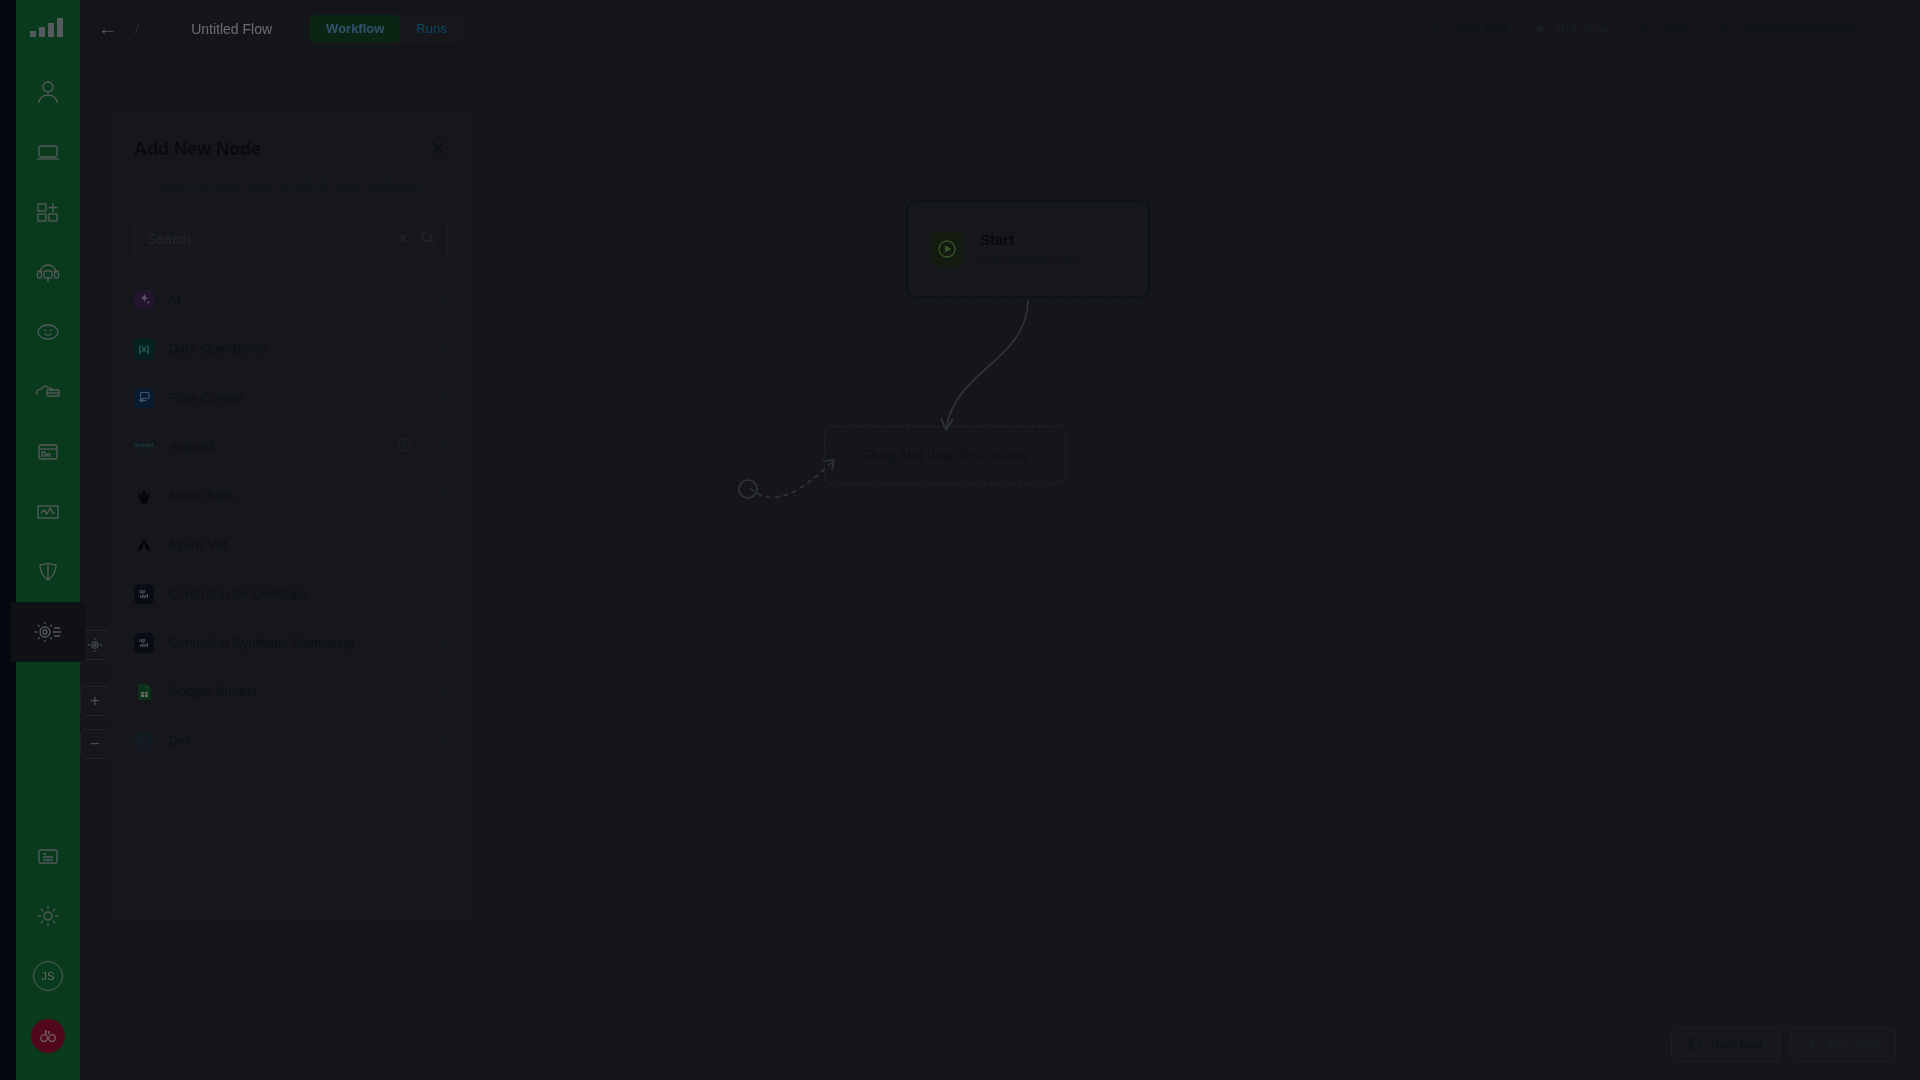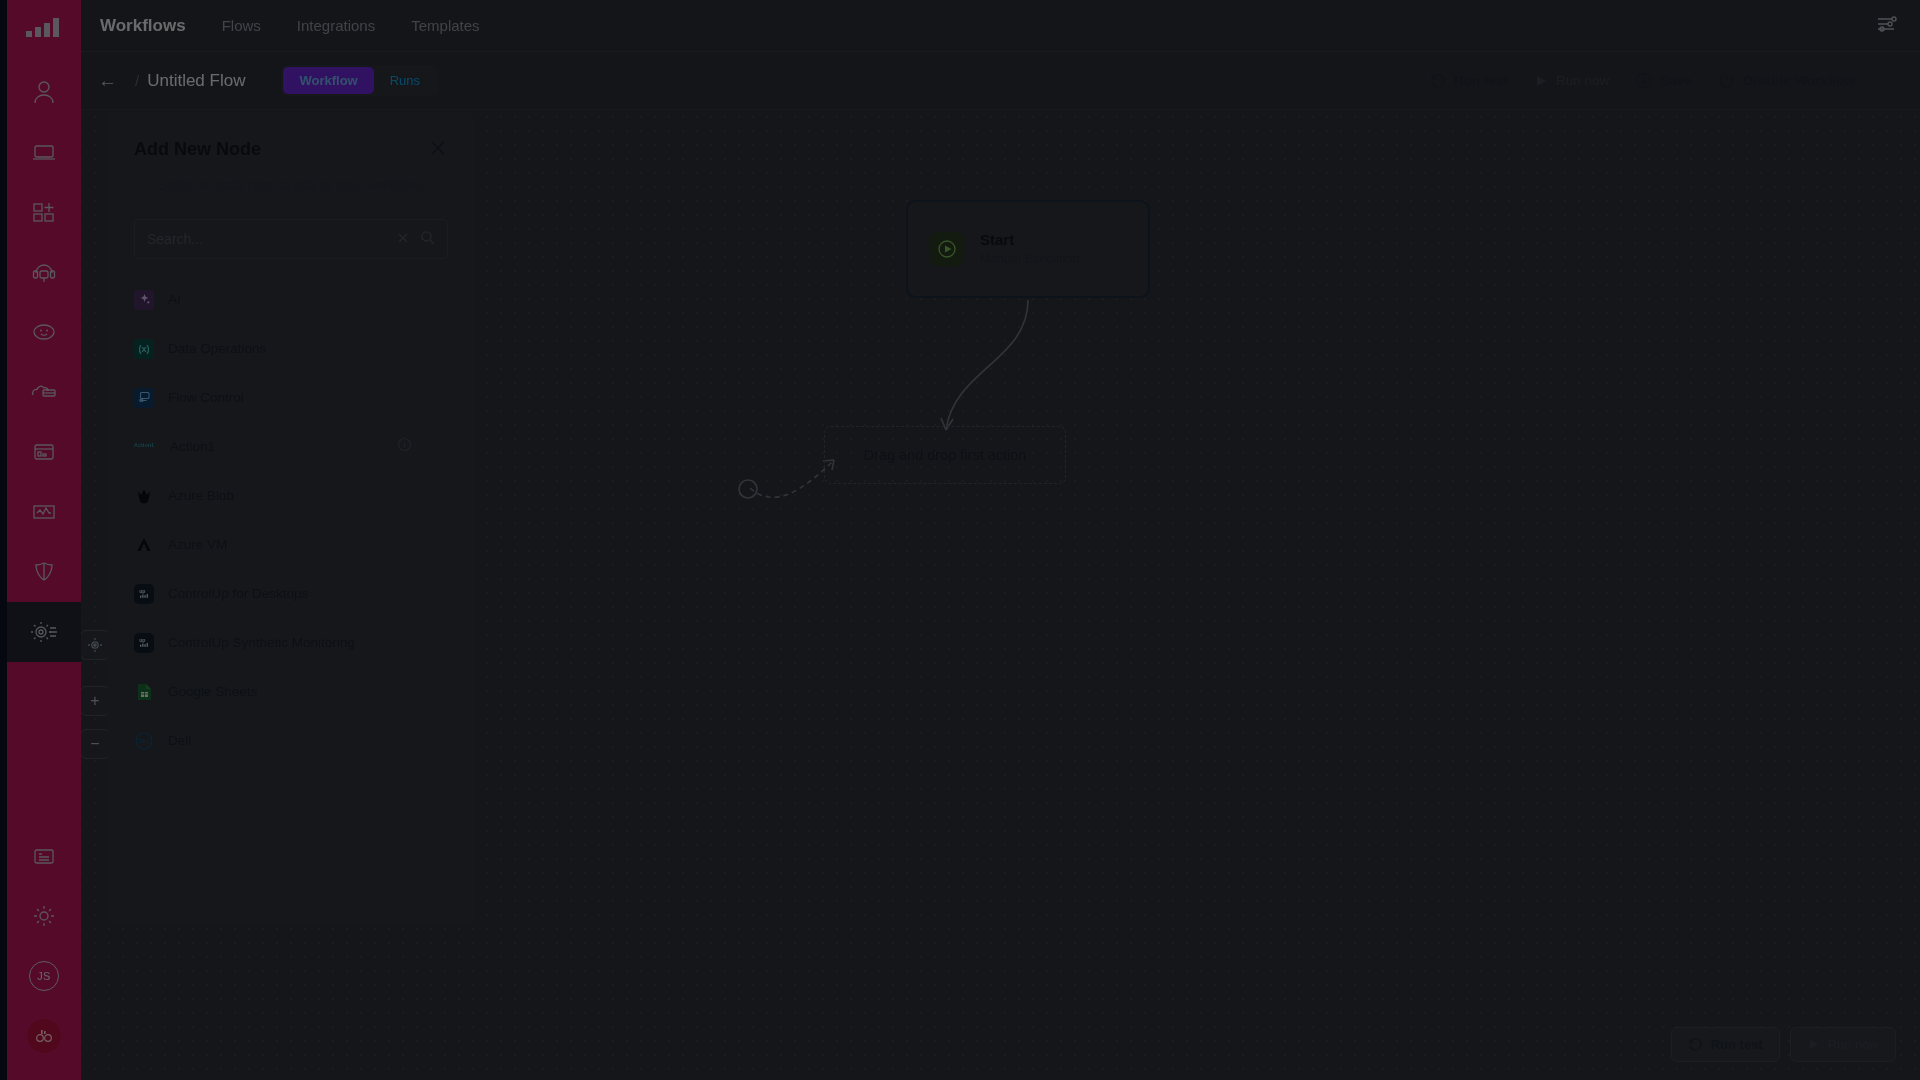--- a/index.html
+++ b/index.html
@@ -6,22 +6,22 @@
   html, body {
     width:1920px; height:1080px;
     background:#0d1220;
     font-family:"Liberation Sans", sans-serif;
     overflow:hidden;
   }
   #root { position:relative; width:1920px; height:1080px; }
 
   
   .rail {
-    position:absolute; left:7px; top:0; width:74px; height:1080px;
-    background:#be185d;
+    position:absolute; left:16px; top:0; width:64px; height:1080px;
+    background:#15803d;
     display:flex; flex-direction:column; align-items:center;
     z-index:5;
   }
   .rail-logo { margin-top:18px; margin-bottom:22px; }
   .rail-item {
     width:74px; height:60px;
     display:flex; align-items:center; justify-content:center;
     cursor:pointer;
   }
   .rail-item.active { background:#222733; }
@@ -62,29 +62,29 @@
 
   
   .toolbar {
     position:relative; height:58px;
     display:flex; align-items:center;
     padding:0 24px;
     border-bottom:1px solid #343942;
   }
   .tb-back { color:#c3c8d0; font-size:19px; cursor:pointer; margin-right:10px; }
   .tb-slash { color:#5d646e; margin:0 8px; font-size:15px; }
-  .tb-title { color:#e9ebef; font-size:17px; font-weight:400; }
+  .tb-title { color:#e9ebef; font-size:14px; font-weight:400;margin-left:44px; }
   .seg {
     margin-left:36px; display:flex; align-items:center;
     background:#2f343c; border-radius:6px; padding:2px;
   }
   .seg .si {
     font-size:13px; padding:6px 16px; border-radius:5px; color:#0ea5e9; cursor:pointer;
   }
-  .seg .si.on { background:#6d28d9; color:#6fb4f0; font-weight:700; }
+  .seg .si.on { background:#14532d; color:#6fb4f0; font-weight:700; }
   .tb-right { margin-left:auto; display:flex; align-items:center; gap:26px; }
   .tb-btn {
     display:flex; align-items:center; gap:8px;
     font-size:13.5px; font-weight:700; color:#232b36; cursor:pointer;
   }
   .tb-btn.dim { color:#3c434d; font-weight:400; cursor:default; }
   .tb-btn svg { display:block; }
   .kebab { display:flex; flex-direction:column; gap:3px; cursor:pointer; padding:4px 6px;}
   .kebab i { width:3px;height:3px;border-radius:50%;background:#2a313c; display:block;}
 
@@ -307,34 +307,20 @@
           <circle cx="15" cy="8" r="3.3" fill="none" stroke="#ffd3e0" stroke-width="1.2"></circle>
           <rect x="8" y="0" width="1.6" height="4" fill="#ffd3e0"></rect>
           <rect x="11" y="1" width="1.6" height="3" fill="#ffd3e0"></rect>
         </svg>
       </div>
     </div>
   </div>
 
   <div class="app">
 
-    <div class="topnav">
-      <div class="tab primary">Workflows</div>
-      <div class="tab">Flows</div>
-      <div class="tab">Integrations</div>
-      <div class="tab">Templates</div>
-      <div class="topnav-right">
-        <svg width="22" height="22" viewBox="0 0 22 22" fill="none" stroke="#aeb4bd" stroke-width="1.4">
-          <path d="M2 6h14M2 11h10M2 16h16"></path>
-          <circle cx="18" cy="6" r="2"></circle>
-            <circle cx="14" cy="11" r="2"></circle>
-            <circle cx="6" cy="16" r="2"></circle>
-        </svg>
-      </div>
-    </div>
 
     <div class="toolbar">
       <div class="tb-back">←</div>
       <div class="tb-slash">/</div>
       <div class="tb-title">Untitled Flow</div>
 
       <div class="seg">
         <div class="si on">Workflow</div>
         <div class="si">Runs</div>
       </div>

